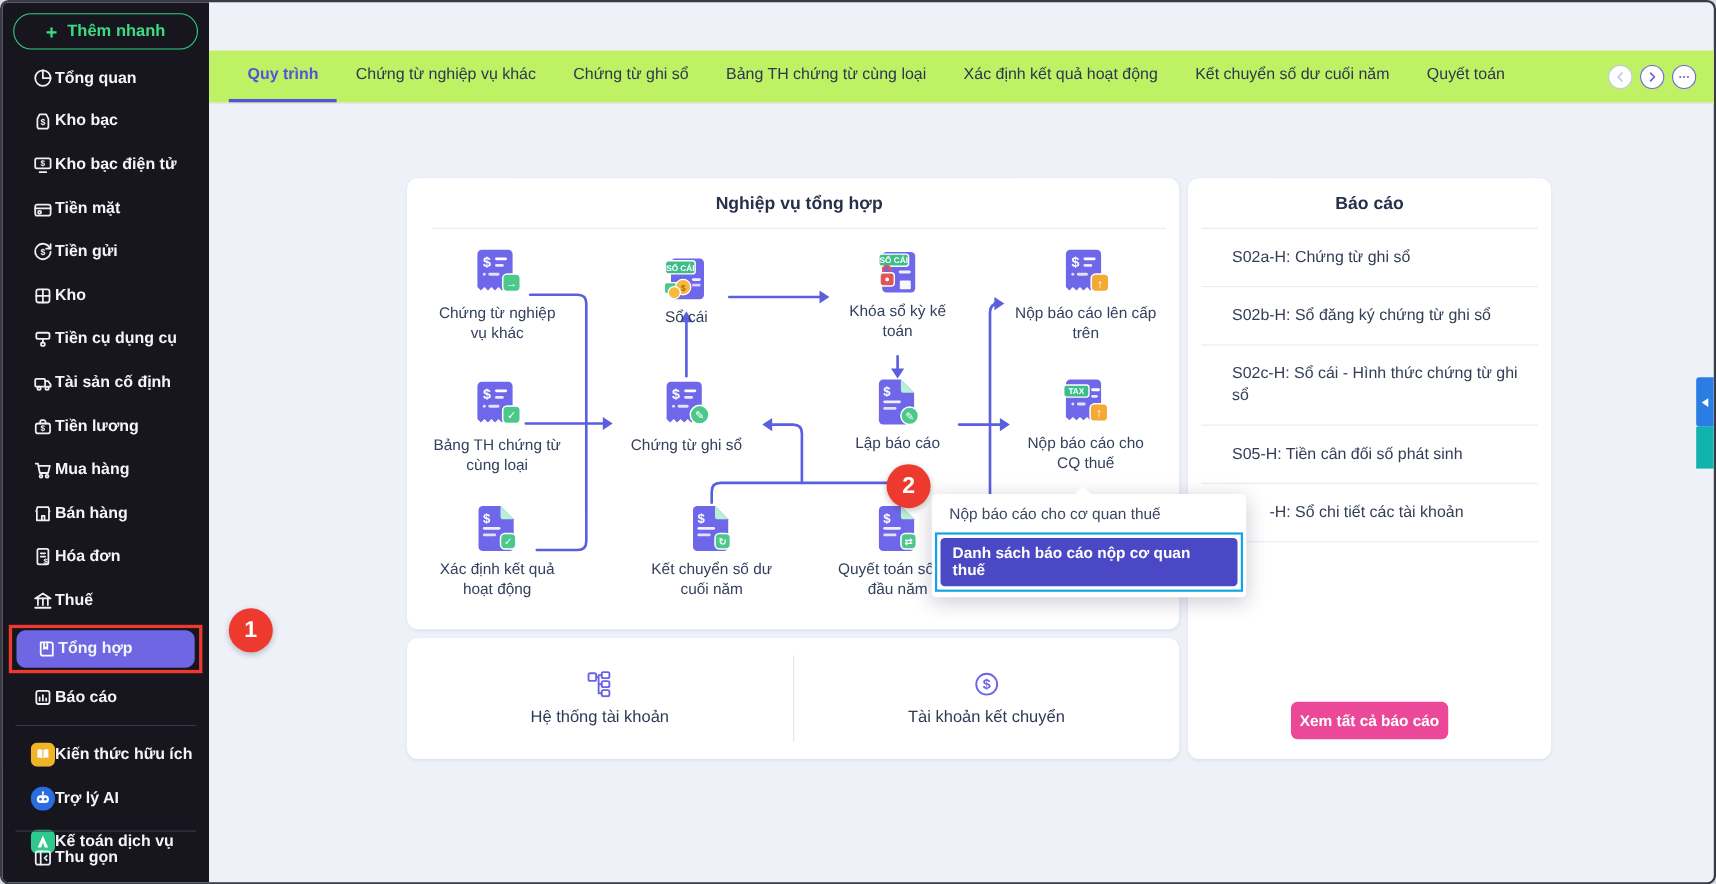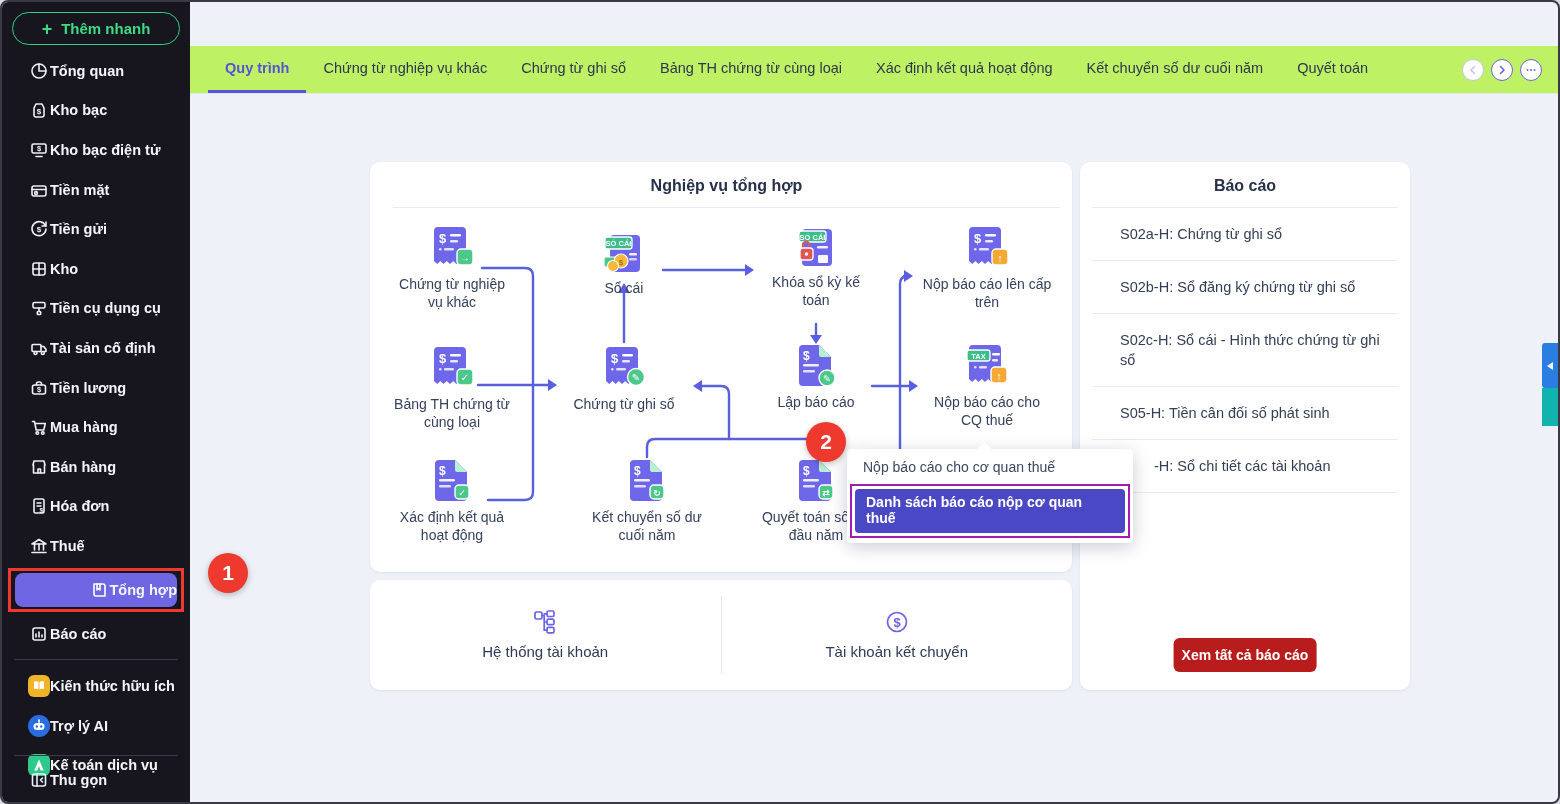--- a/index.html
+++ b/index.html
@@ -13,21 +13,21 @@
   .quick-add { display:flex; align-items:center; justify-content:center; gap:9px;
     margin:10px 10px 6px 10px; height:33px; width:168px; border-radius:17px;
     background:transparent; border:1.5px solid #2fd180; color:#3ddc84;
     font-size:15px; font-weight:700; cursor:pointer; font-family:inherit; }
   .quick-add .plus { font-size:18px; font-weight:700; line-height:1; }
   .snav { display:flex; flex-direction:column; }
   .s-item { display:flex; align-items:center; gap:0; height:39.6px; padding-left:26px;
             color:#f4f5f9; font-size:14.5px; font-weight:600; cursor:pointer; white-space:nowrap; }
   .s-ico { width:22px; height:22px; display:flex; align-items:center; justify-content:center; flex:none; }
   .red-wrap { border:3px solid #ee392f; margin:2px 6px; }
-  .s-item.active { background:#6f66e3; border-radius:8px; margin:2px 4px; height:34px; padding-left:16px;justify-content:flex-end; }
+  .s-item.active { background:#6f66e3; border-radius:8px; margin:2px 4px; height:34px; padding-left:16px; }
   .s-div { height:1px; background:#3a3947; margin:6px 12px; }
   .collapse-wrap { position:absolute; left:0; right:0; bottom:6px; }
   .collapse-wrap .s-div { margin-bottom:8px; }
 
   
   .topbar { position:absolute; left:188px; right:0; top:0; height:48px; background:#bef264;
             border-bottom:1px solid #e4e7f0; display:flex; align-items:stretch; padding-left:18px; z-index:5;margin-top:44px; }
   .tab { display:flex; align-items:center; padding:0 17px; font-size:14.5px; color:#2e3650;
          cursor:pointer; border-bottom:3px solid transparent; white-space:nowrap; }
   .tab.active { color:#5553d6; font-weight:700; border-bottom-color:#5553d6; }
@@ -56,30 +56,30 @@
            gap:9px; cursor:pointer; }
   .qlink .ql-label { font-size:15px; color:#2e3a55; }
   .vdiv { width:1px; background:#e4e7ef; margin:16px 0; }
 
   
   .rlist { }
   .r-item { padding:16px 14px 16px 28px; font-size:14.5px; color:#333d55; line-height:20px;
             border-bottom:1px solid #e9ebf3; margin:0 12px; cursor:pointer; }
   .r-item.indent { padding-left:62px; }
   .view-all { position:absolute; left:50%; transform:translateX(-50%); bottom:18px;
-              background:#b91c1c; color:#fff; border:none; border-radius:6px; padding:9px 8px;
+              background:#ec4899; color:#fff; border:none; border-radius:6px; padding:9px 8px;
               font-size:14px; font-weight:700; cursor:pointer; font-family:inherit; }
 
   
   .ctx-menu { position:absolute; left:845px; top:447px; width:286px; background:#fff; border-radius:4px;
               box-shadow:0 4px 18px rgba(20,25,60,.22); z-index:40; padding:6px 0 5px 0; }
   .ctx-caret { position:absolute; top:-5px; left:132px; width:11px; height:11px; background:#fff;
                transform:rotate(45deg); }
   .ctx-item { padding:4px 16px 6px 16px; font-size:14px; color:#3c4660; cursor:pointer; }
-  .ctx-red { border:2px solid #a21caf; margin:3px 3px 0 3px; padding:3px; }
+  .ctx-red { border:2px solid #0ea5e9; margin:3px 3px 0 3px; padding:3px; }
   .ctx-highlight { background:#4b48c5; color:#fff; font-weight:700; font-size:14px; text-align:left;
                    padding:5px 11px 7px 11px; border-radius:4px; cursor:pointer; }
 
   
   .badge-red { position:absolute; width:40px; height:40px; border-radius:50%; background:#ee392f;
                color:#fff; font-size:21px; font-weight:700; display:flex; align-items:center;
                justify-content:center; z-index:50; box-shadow:0 2px 6px rgba(0,0,0,.25); }
   .badge-1 { left:206px; top:551px; }
   .badge-2 { left:804px; top:420px; }
 

